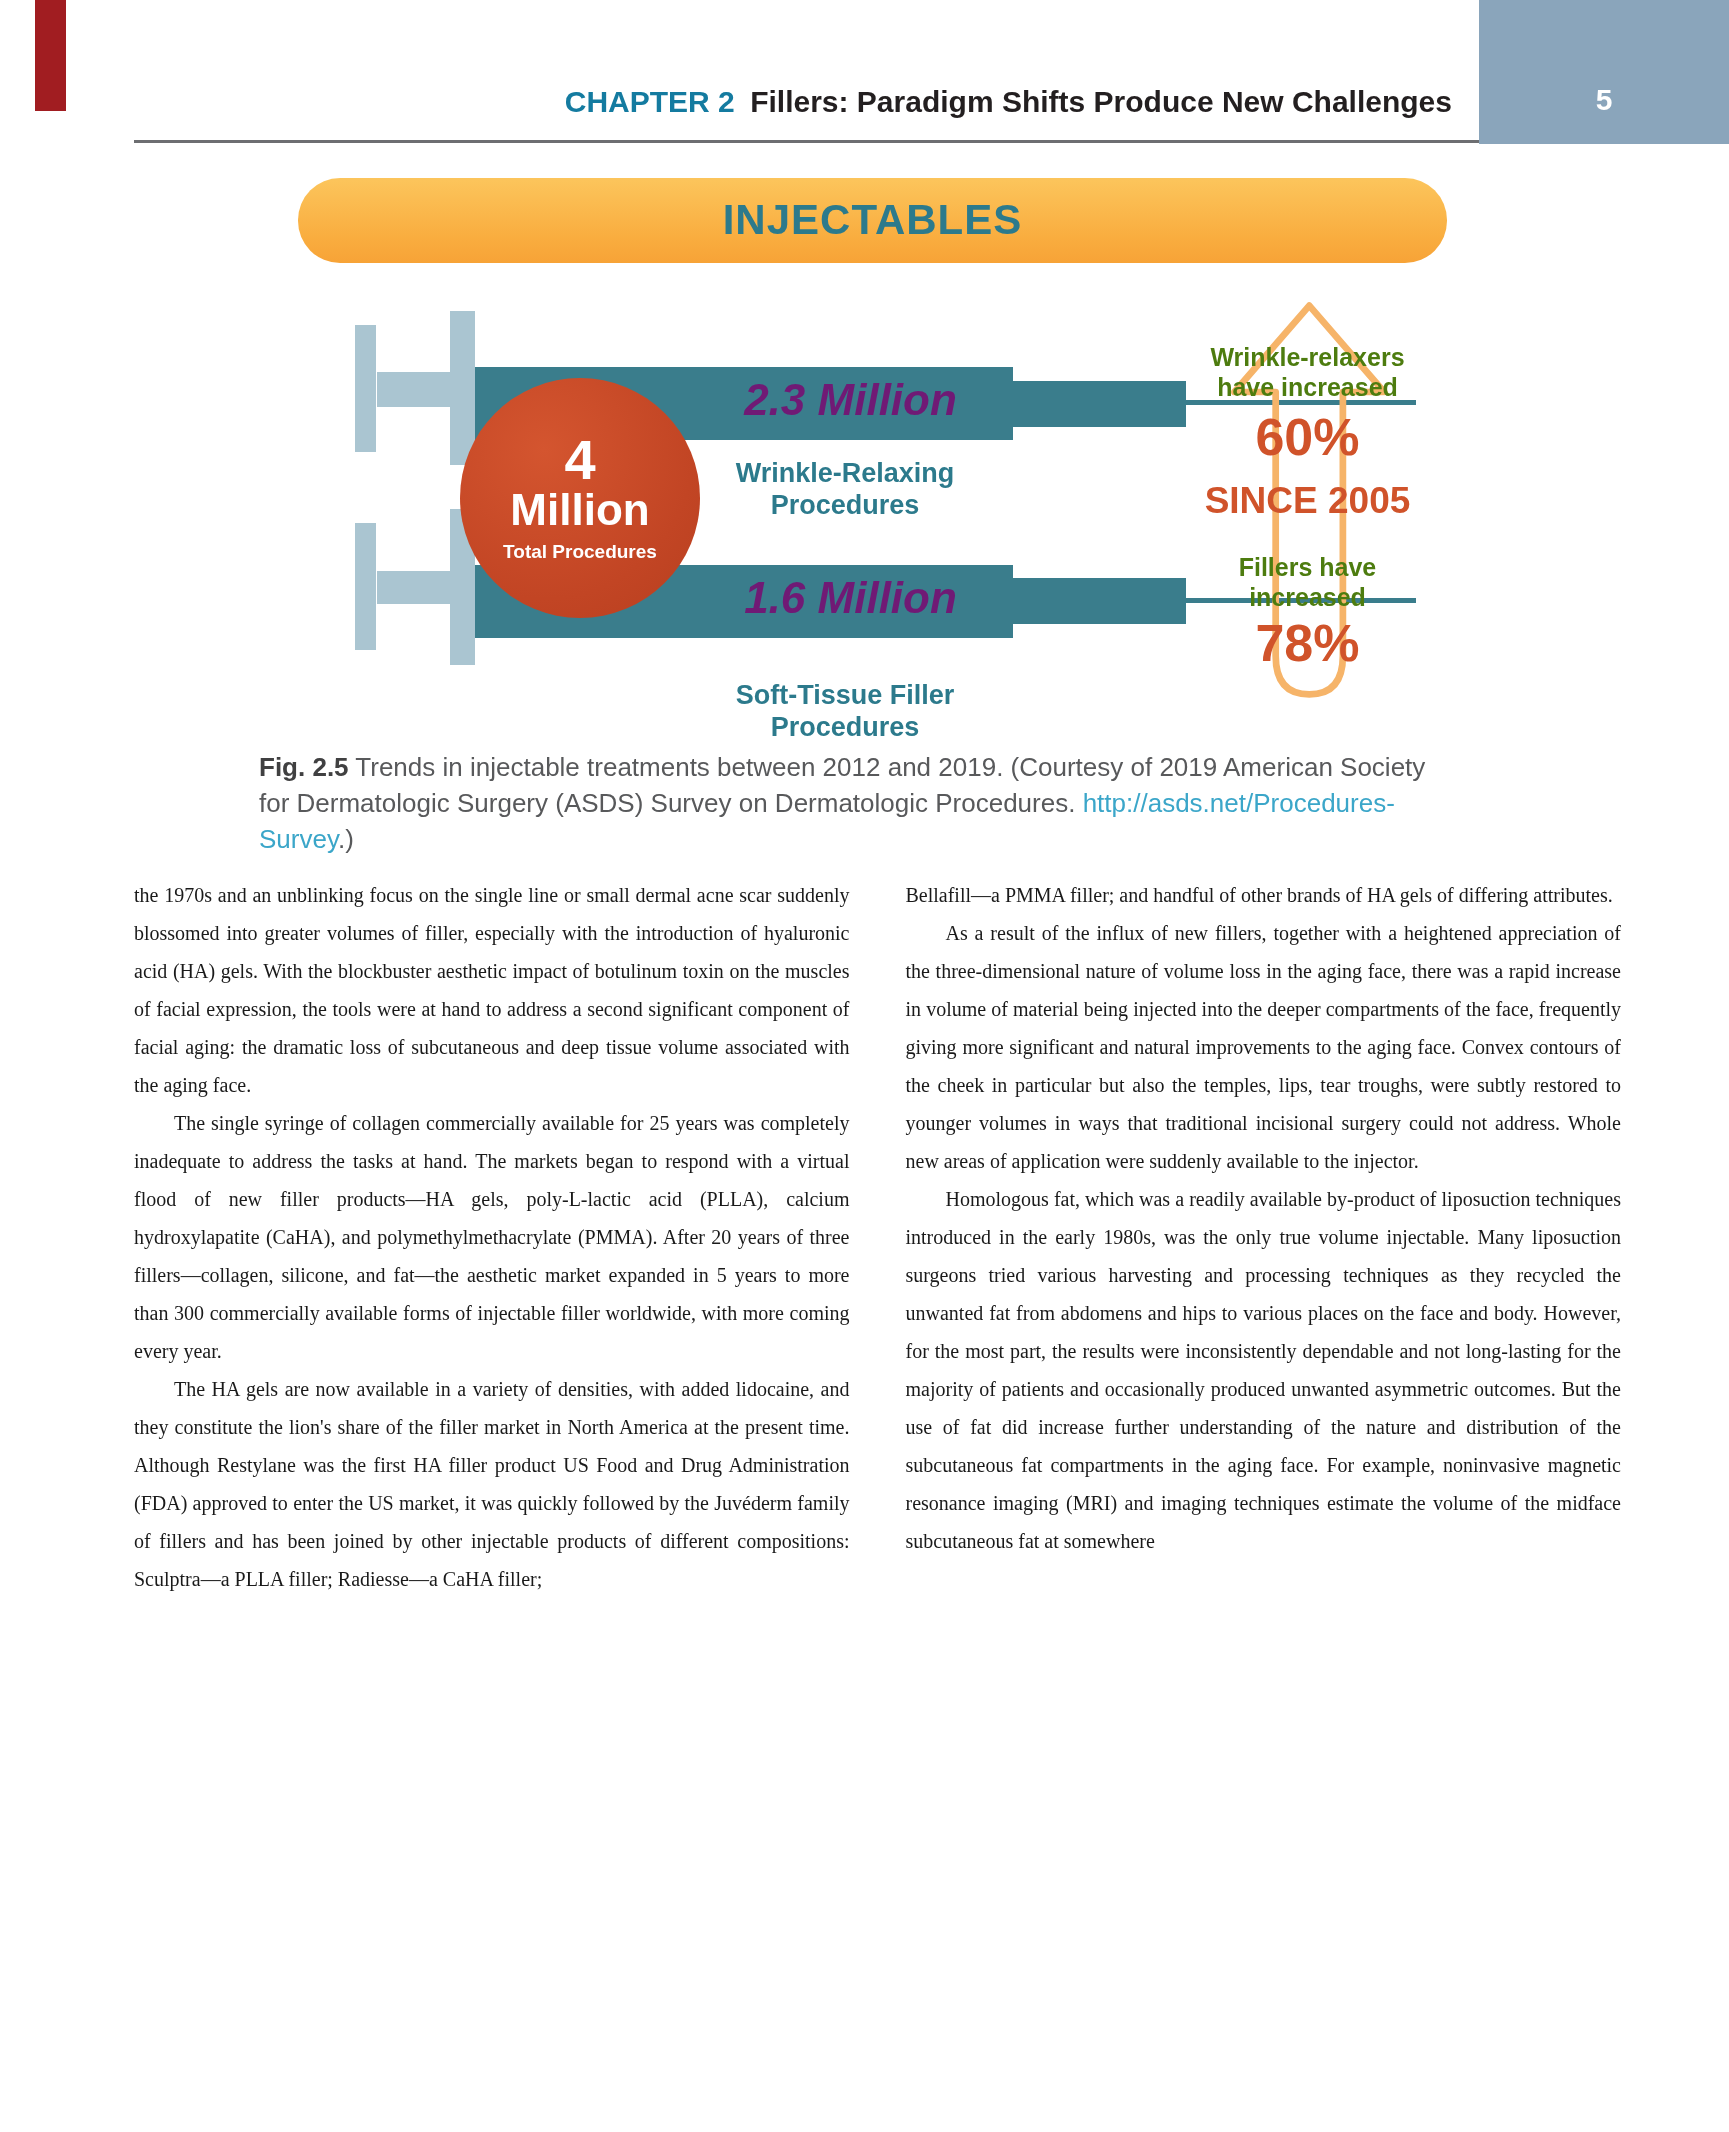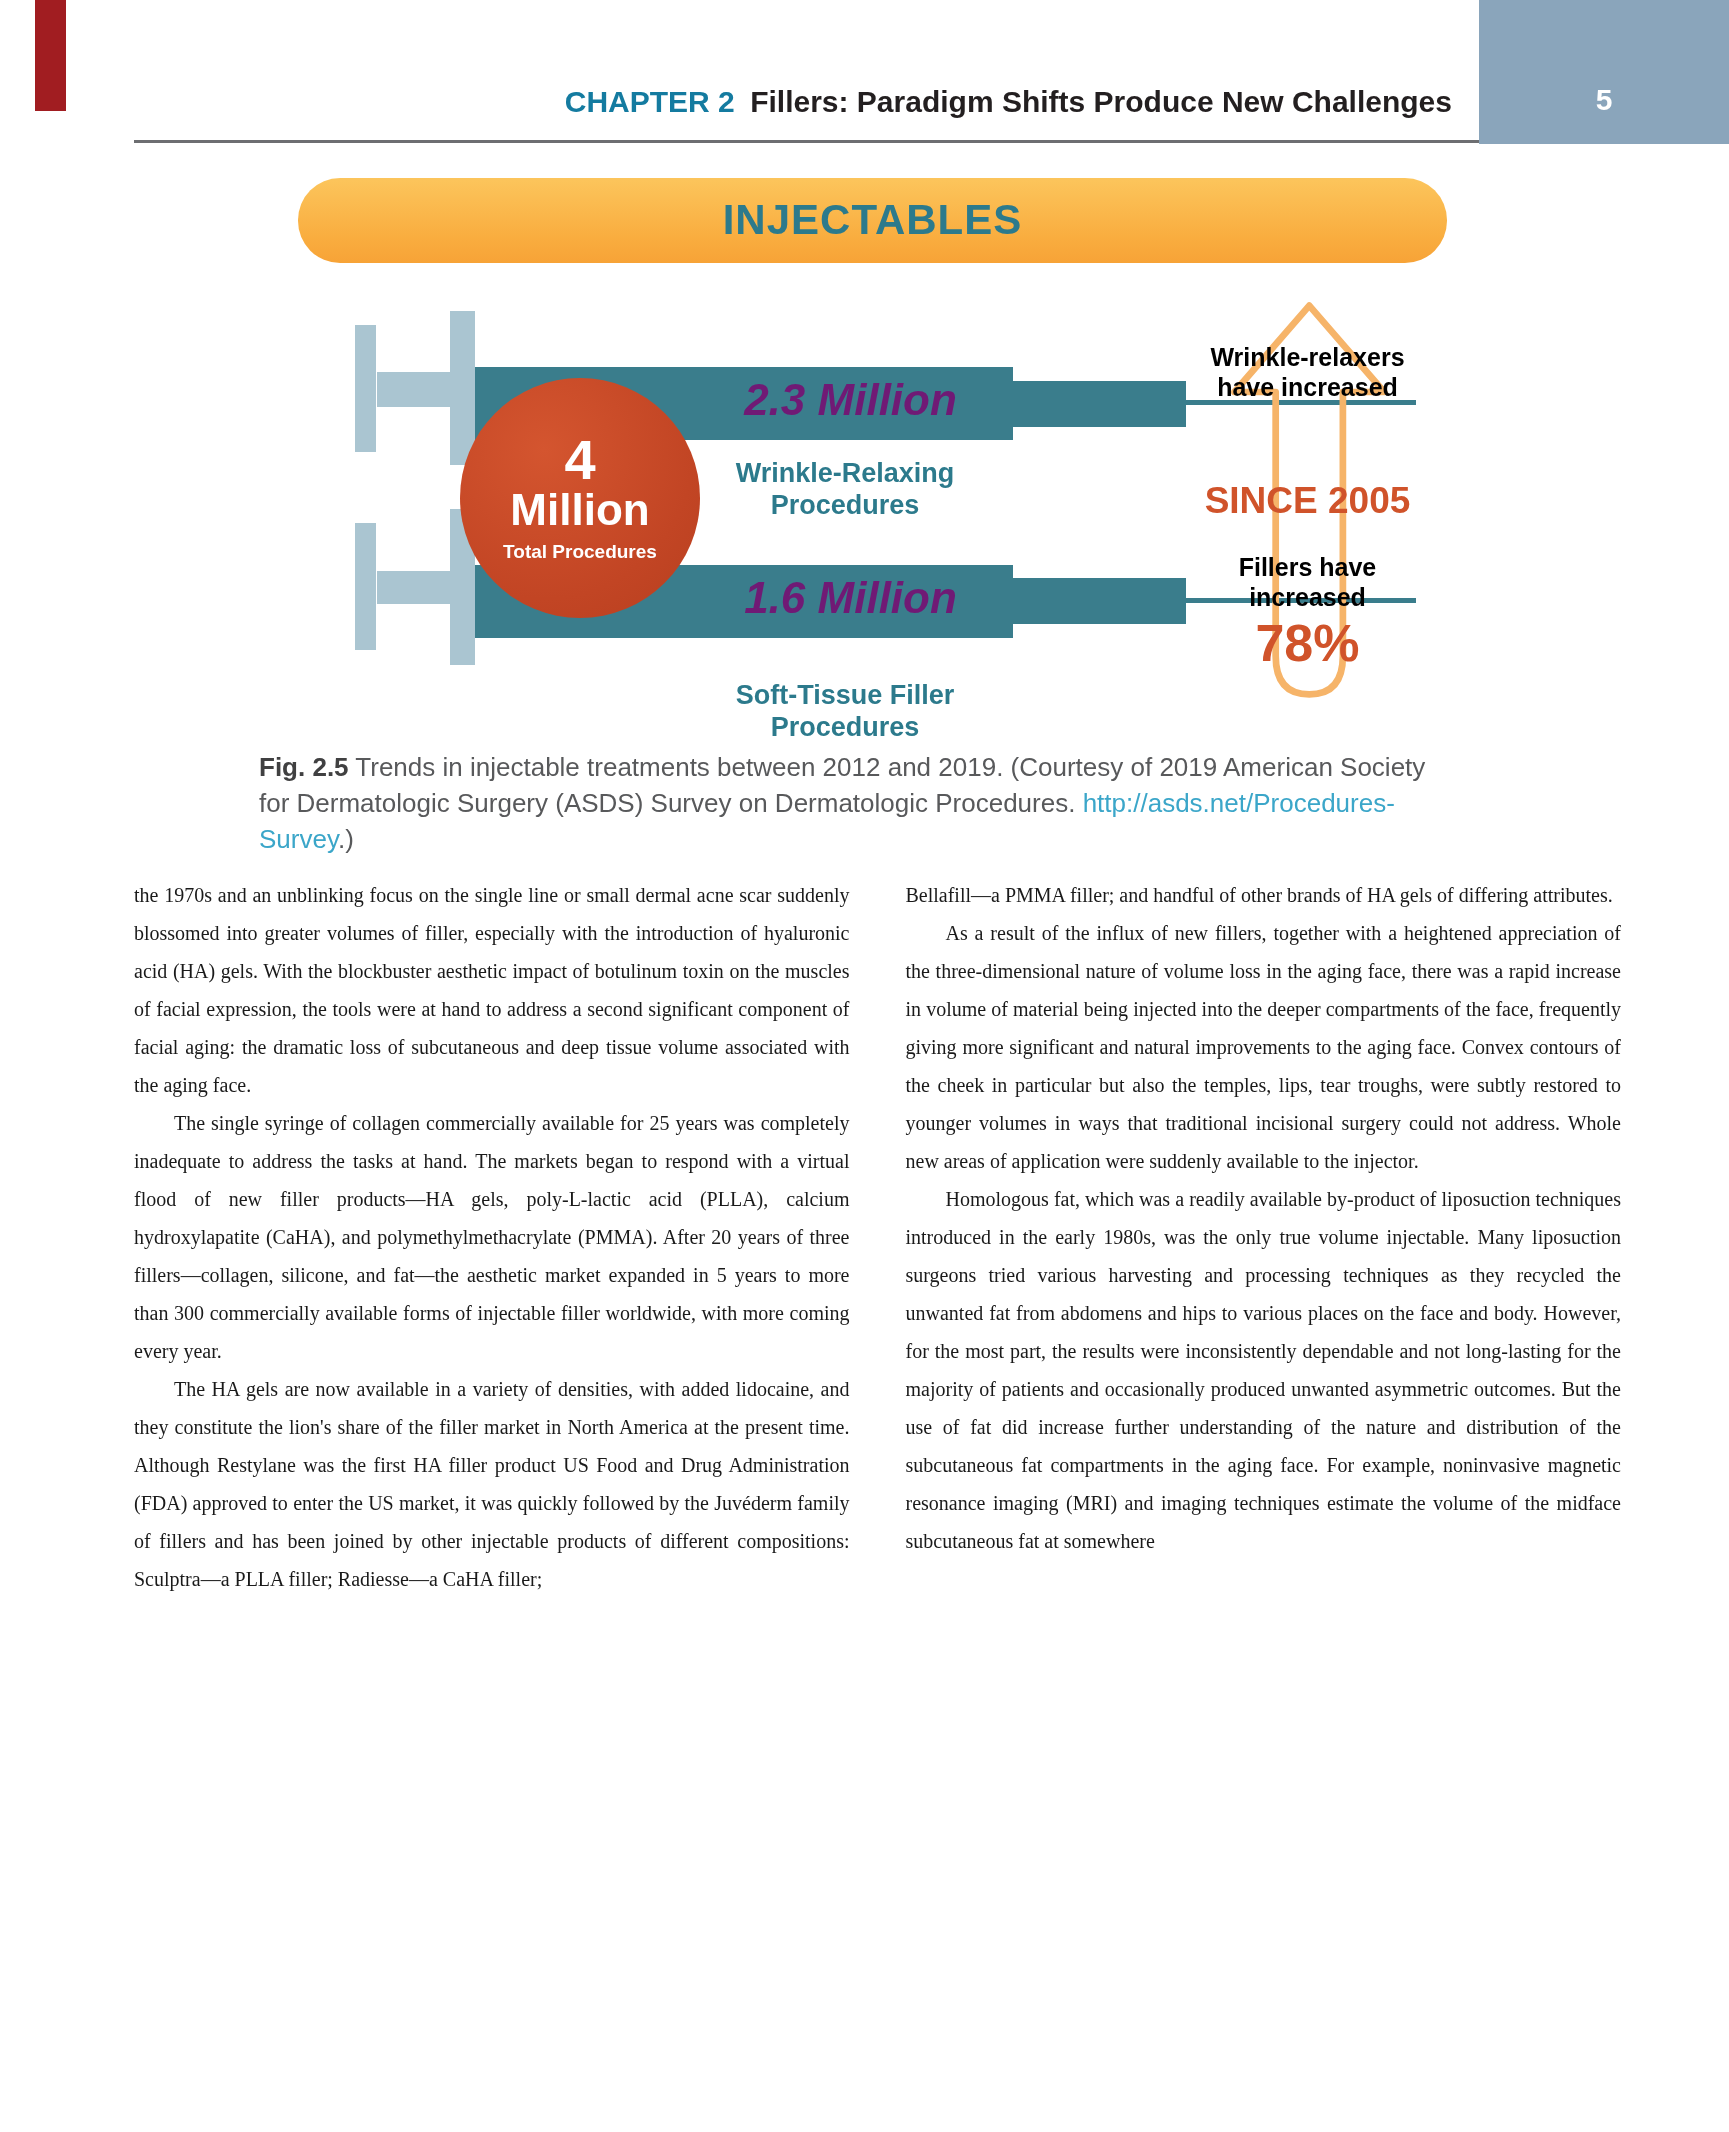--- a/index.html
+++ b/index.html
@@ -42,21 +42,21 @@
   .wr-label{top:284px;}
   .stf-label{top:506px;}
   .total-circle{position:absolute;left:460px;top:205px;width:240px;height:240px;border-radius:50%;
                 background:radial-gradient(circle at 35% 30%,#d4552f 0%,#c24524 65%,#b83f1f 100%);
                 z-index:4;display:flex;flex-direction:column;align-items:center;justify-content:center;color:#fff;text-align:center;}
   .total-value{font-size:56px;font-weight:bold;line-height:54px;}
   .total-unit{font-size:44px;font-weight:bold;line-height:46px;}
   .total-label{font-size:19px;font-weight:bold;margin-top:7.7px;}
   .arrow-svg{position:absolute;left:1191px;top:123px;width:250px;height:432px;z-index:1;}
   .stat{position:absolute;left:1149px;width:317px;text-align:center;z-index:3;}
-  .stat-caption{font-size:25px;font-weight:bold;color:#000000;line-height:30px;}
+  .stat-caption{font-size:25px;font-weight:bold;color:#4d7c0f;line-height:30px;}
   .stat-percent{font-size:52px;font-weight:bold;color:#d0532a;}
   .stat-since{font-size:37px;font-weight:bold;color:#d0532a;}
   .s1-cap{top:169px;}
   .s1-pct{top:234px;}
   .s1-since{top:307px;}
   .s2-cap{top:379px;}
   .s2-pct{top:440px;}
   
   .caption{position:absolute;left:259px;top:749px;width:1196px;font-size:26px;line-height:36px;
            color:#58595b;font-family:"Liberation Sans",sans-serif;}
@@ -121,20 +121,21 @@
     </div>
 
     <svg class="arrow-svg" viewBox="0 0 260 450">
       <path d="M 45 100 L 123 10 L 201 100 L 158 100 L 158 375 Q 158 415 123 415 Q 88 415 88 375 L 88 100 Z" fill="none" stroke="#f6b469" stroke-width="7" stroke-linejoin="round"></path>
     </svg>
 
     <div class="stat stat-caption s1-cap">
       <div>Wrinkle-relaxers</div>
       <div>have increased</div>
     </div>
+    <div class="stat stat-percent s1-pct">60%</div>
     <div class="stat stat-since s1-since">SINCE 2005</div>
     <div class="stat stat-caption s2-cap">
       <div>Fillers have</div>
       <div>increased</div>
     </div>
     <div class="stat stat-percent s2-pct">78%</div>
 
   </div>
 
   <div class="caption">

